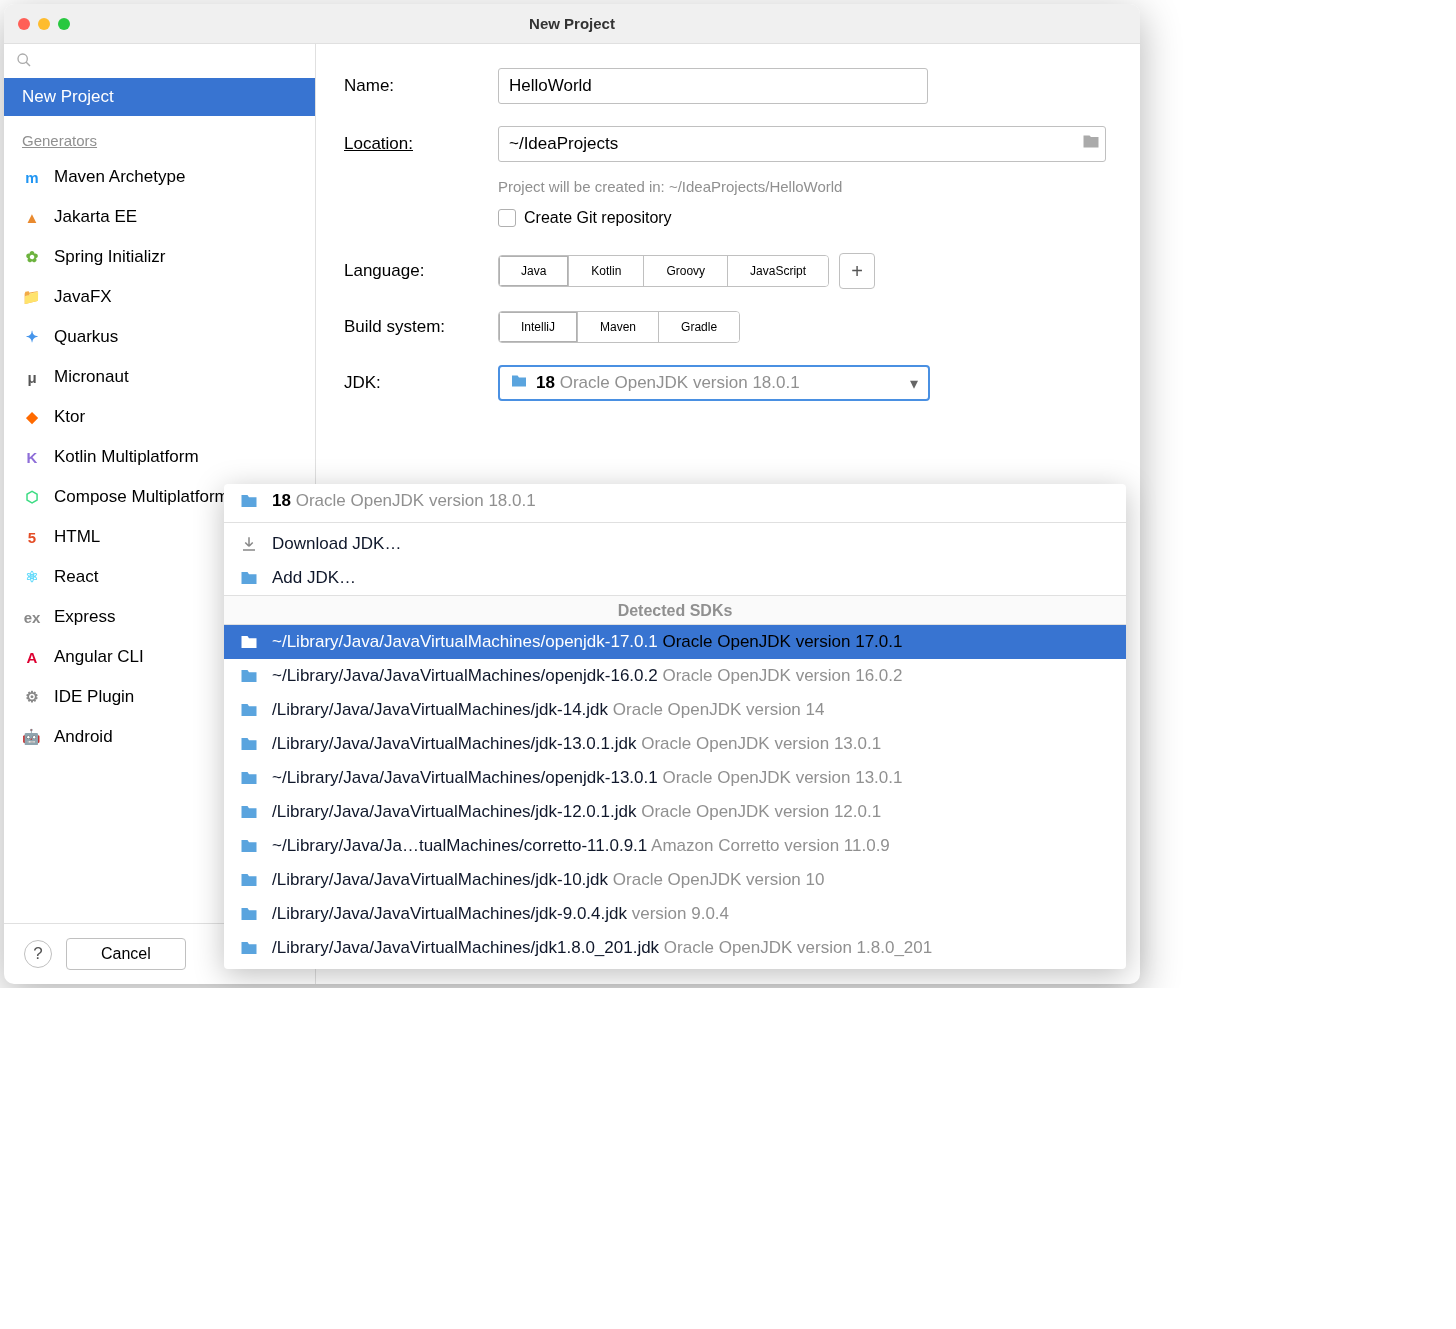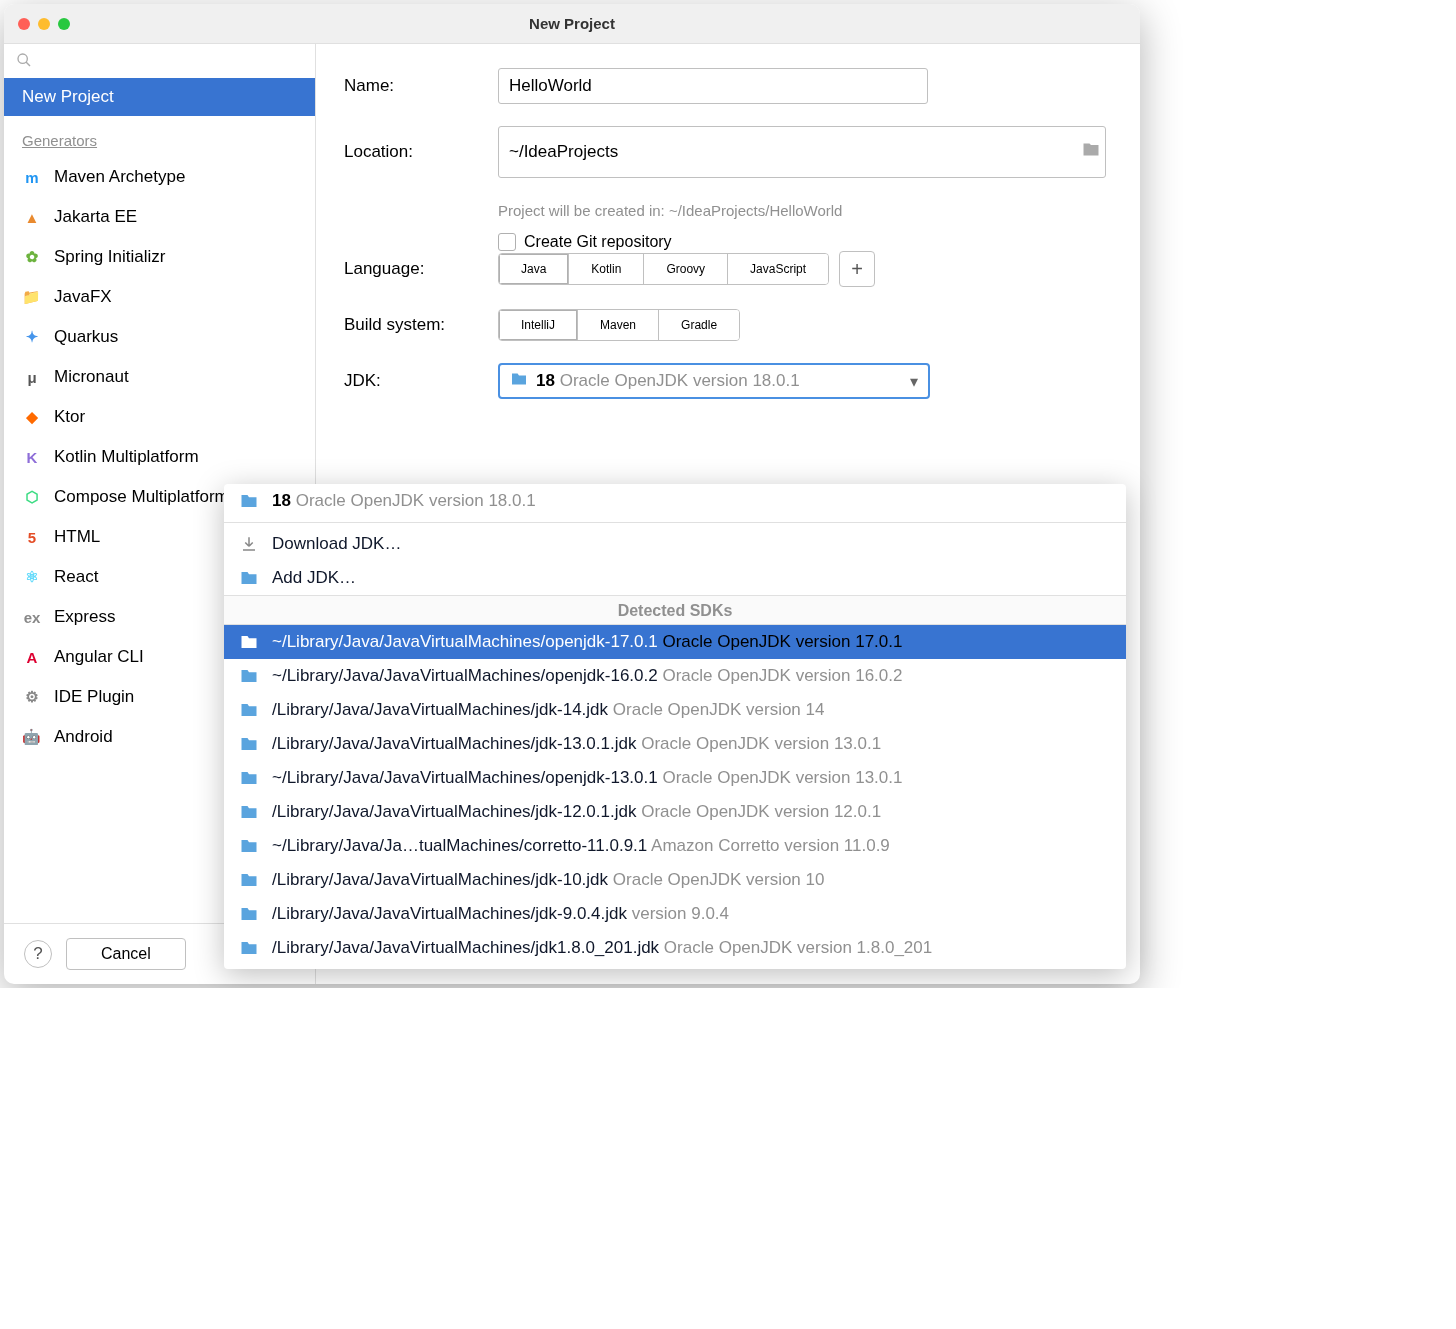--- a/index.html
+++ b/index.html
@@ -17,28 +17,28 @@
 .search-wrap { padding: 8px 12px 6px; }
 .search-icon { color: #aaa; font-size: 16px; }
 .nav-section { }
 .nav-item { padding: 9px 18px; font-size: 17px; color: #000; cursor: pointer; }
 .nav-item.selected { background: #3874d1; color: #fff; }
 .section-label { padding: 16px 18px 8px; font-size: 15px; color: #909090; text-decoration: underline; }
 .gen-item { padding: 10px 18px; display: flex; align-items: center; gap: 12px; font-size: 17px; color: #000; cursor: pointer; }
 .gen-icon { width: 20px; height: 20px; display: inline-flex; align-items: center; justify-content: center; font-size: 15px; font-weight: bold; }
 .main { flex: 1; padding: 24px 28px; }
 .form-row { display: flex; align-items: center; margin-bottom: 22px; }
-.form-row.tight { margin-bottom: 24px; }
+.form-row.tight { margin-bottom: 16px; text-decoration: underline; }
 .form-label { width: 154px; font-size: 17px; color: #000; }
 .text-input { width: 430px; height: 36px; border: 1px solid #c0c0c0; border-radius: 3px; padding: 0 10px; font-size: 17px; }
 .loc-input-wrap { position: relative; width: 608px; }
-.loc-input { width: 100%; height: 52px; border: 1px solid #c0c0c0; border-radius: 3px; padding: 0 34px 0 10px; font-size: 17px; }
+.loc-input { width: 100%; height: 36px; border: 1px solid #c0c0c0; border-radius: 3px; padding: 0 34px 0 10px; font-size: 17px; }
 .folder-btn { position: absolute; right: 6px; top: 50%; transform: translateY(-50%); color: #aaa; cursor: pointer; font-size:18px;}
 .hint { font-size: 15px; color: #909090; margin-left: 154px; margin-bottom: 14px; }
-.checkbox-row { margin-left: 154px; display: flex; align-items: center; gap: 8px; }
+.checkbox-row { margin-left: 154px; display: flex; align-items: center; gap: 8px; margin-bottom: 26px; }
 .checkbox { width: 18px; height: 18px; border: 1px solid #b0b0b0; border-radius: 3px; }
 .seg-group { display: inline-flex; border: 1px solid #c0c0c0; border-radius: 4px; overflow: hidden; }
 .seg { padding: 8px 22px; font-size: 12px; color: #000; cursor: pointer; border-right: 1px solid #c0c0c0; background:#fff;}
 .seg:last-child { border-right: none; }
 .seg.selected { background: #fff; box-shadow: inset 0 0 0 1px #b0b0b0; }
 .plus-btn { width: 36px; height: 36px; border: 1px solid #c0c0c0; border-radius: 4px; margin-left: 10px; font-size: 20px; display: inline-flex; align-items: center; justify-content: center; cursor: pointer; color:#555;}
 .jdk-select { width: 432px; height: 36px; border: 2px solid #4a90e2; border-radius: 4px; display: flex; align-items: center; padding: 0 10px; background: #fff; cursor: pointer; position: relative; }
 .jdk-folder-icon { color: #5aa4de; margin-right: 8px; font-size:16px;}
 .jdk-text { font-size: 17px; }
 .jdk-text .dim { color: #909090; }

